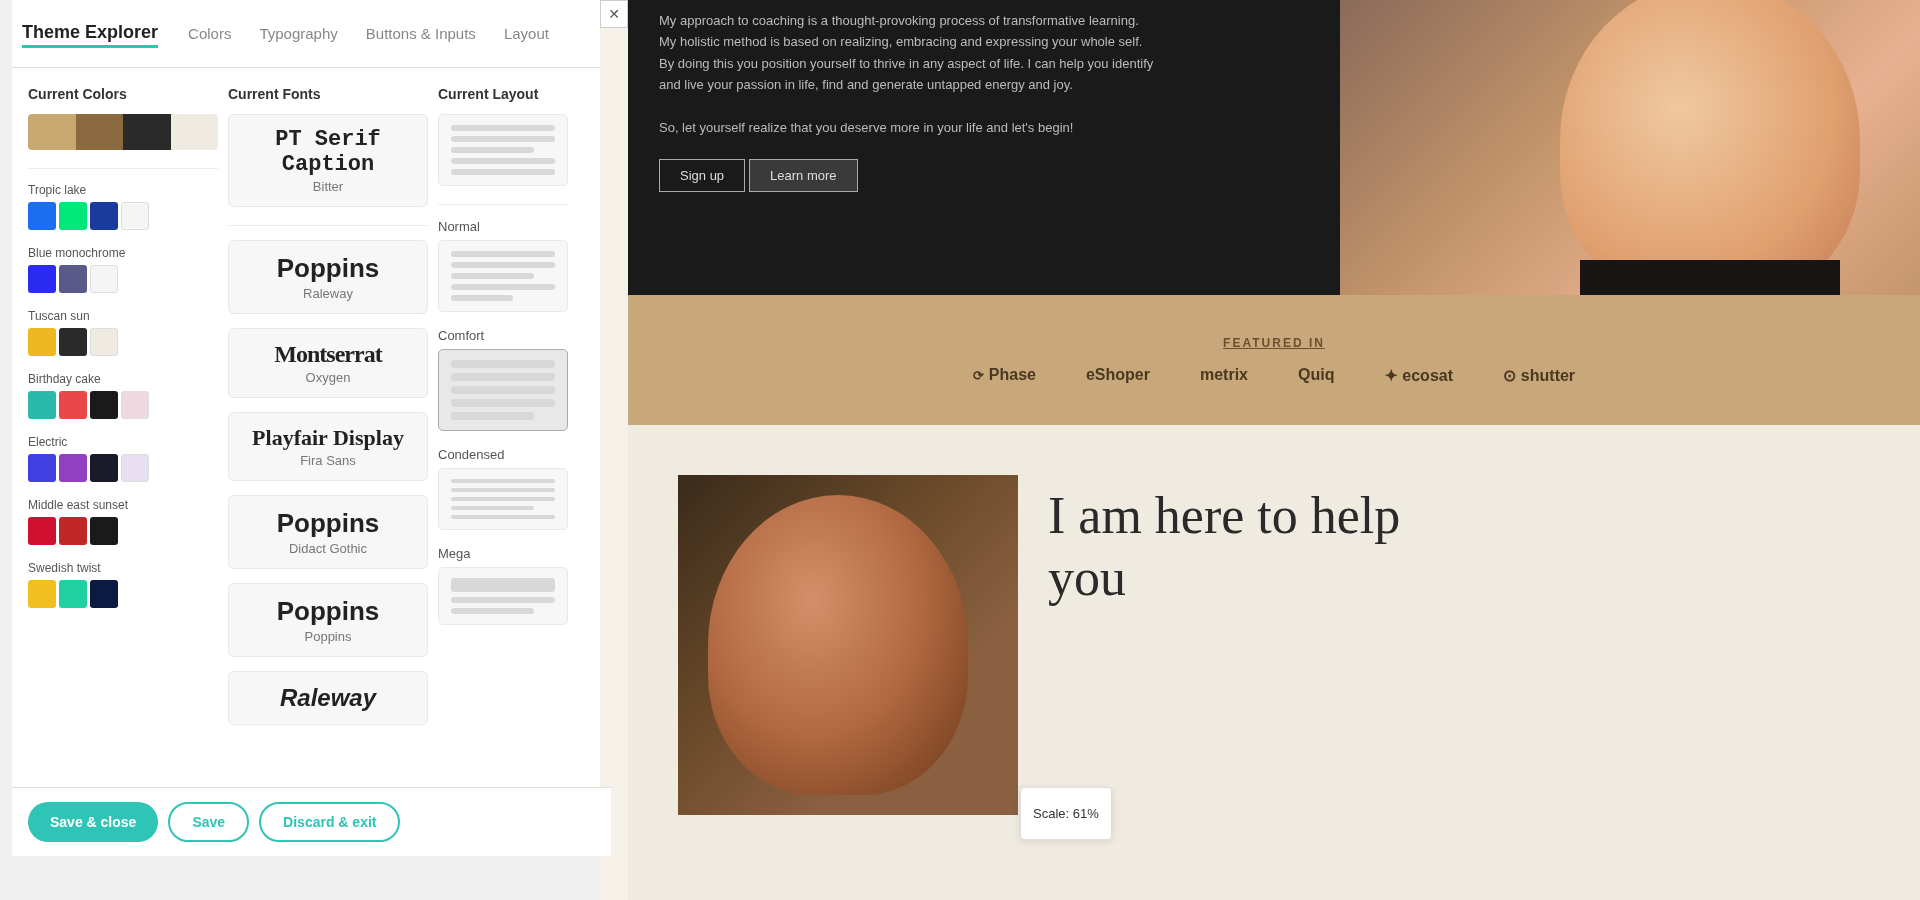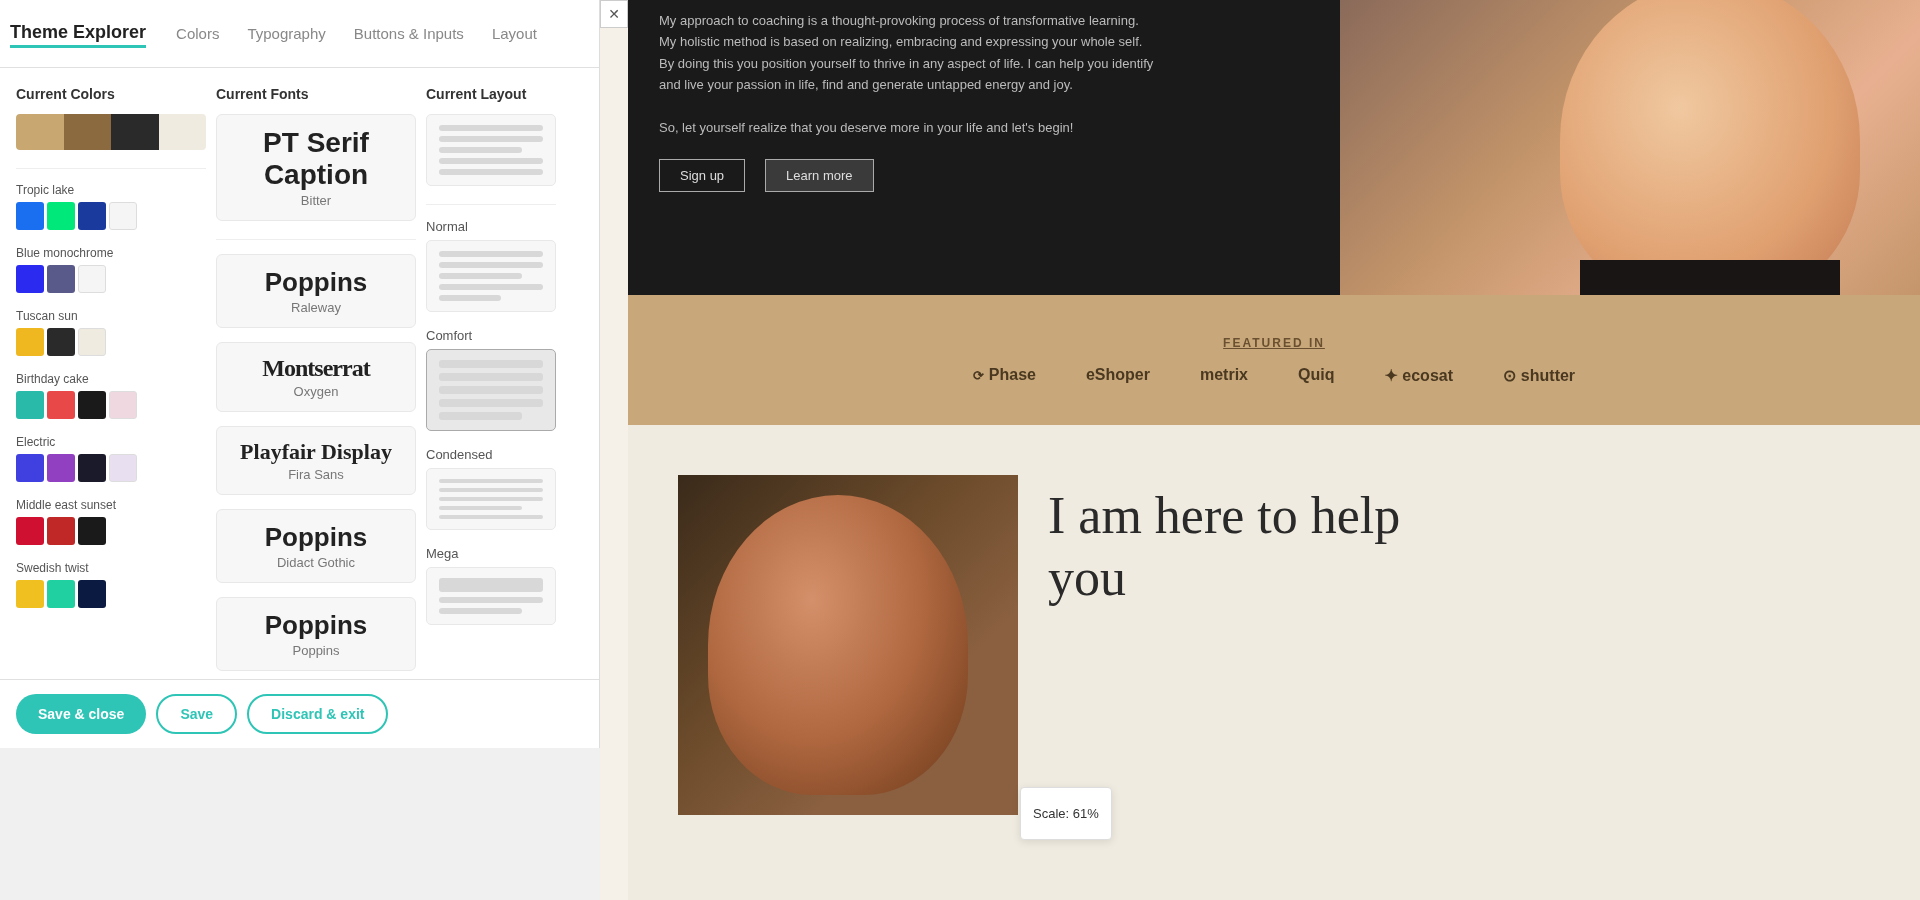--- a/index.html
+++ b/index.html
@@ -1,23 +1,23 @@
 <!DOCTYPE html>
 <html><head>
   <meta charset="utf-8">
   <style>
     * { box-sizing: border-box; margin: 0; padding: 0; }
     body { font-family: Arial, sans-serif; background: #f0f0f0; width: 1920px; height: 900px; overflow: hidden; position: relative; }
 
     
     .left-panel {
       position: absolute;
-      left: 0; top: 0;
+      left: 12px; top: 0;
       width: 600px;
-      height: 748px;
+      height: 856px;
       background: #fff;
       display: flex;
       flex-direction: column;
       border-right: 1px solid #ddd;
       overflow: hidden;
     }
 
     
     .tab-bar {
       display: flex;
@@ -231,21 +231,21 @@
       color: #ccc;
     }
     .preview-hero-text p {
       font-size: 13px;
       line-height: 1.65;
       color: #bbb;
       margin-bottom: 20px;
     }
     .preview-hero-buttons {
       display: flex;
-      gap: 20px;
+      gap: 4px;
     }
     .prev-btn-outline {
       border: 1px solid #aaa;
       background: transparent;
       color: #ddd;
       padding: 8px 20px;
       font-size: 13px;
       cursor: pointer;
     }
     .prev-btn-dark {
@@ -491,21 +491,21 @@
             <div class="swatch" style="background:#20d0a0;"></div>
             <div class="swatch" style="background:#0a1a40;"></div>
           </div>
         </div>
       </div>
 
       <div>
         <div class="section-title">Current Fonts</div>
 
         <div class="font-card" style="margin-bottom:18px;">
-          <span class="font-main" style="font-family: Liberation Sans, sans-serif; font-size: 28px;">PT Serif Caption</span>
+          <span class="font-main" style="font-family: Liberation Mono, monospace; font-size: 22px;">PT Serif Caption</span>
           <span class="font-sub">Bitter</span>
         </div>
 
         <hr class="section-divider">
 
         <div class="font-card font-card-poppins">
           <span class="font-main" style="font-weight:800;">Poppins</span>
           <span class="font-sub">Raleway</span>
         </div>
 

